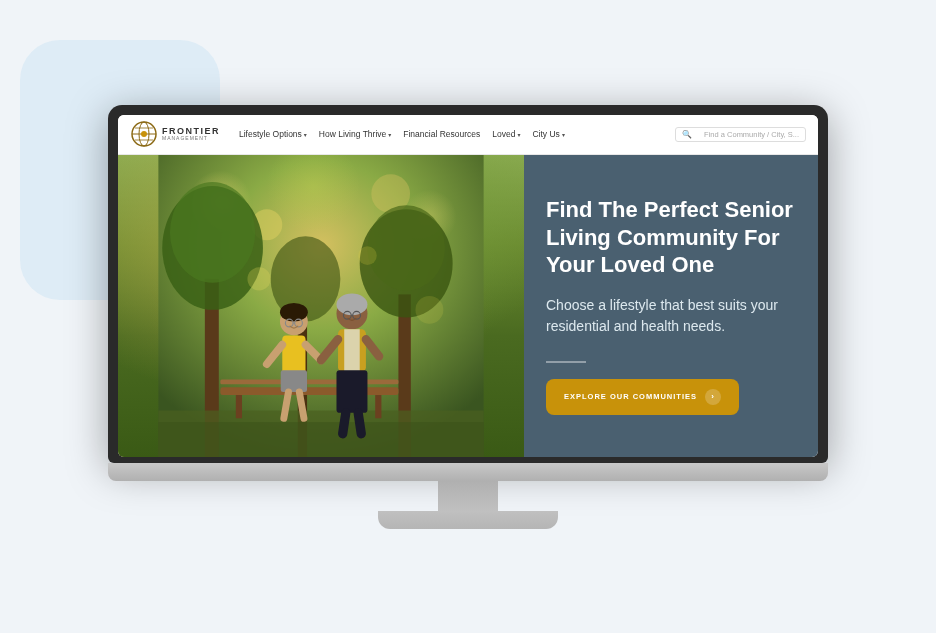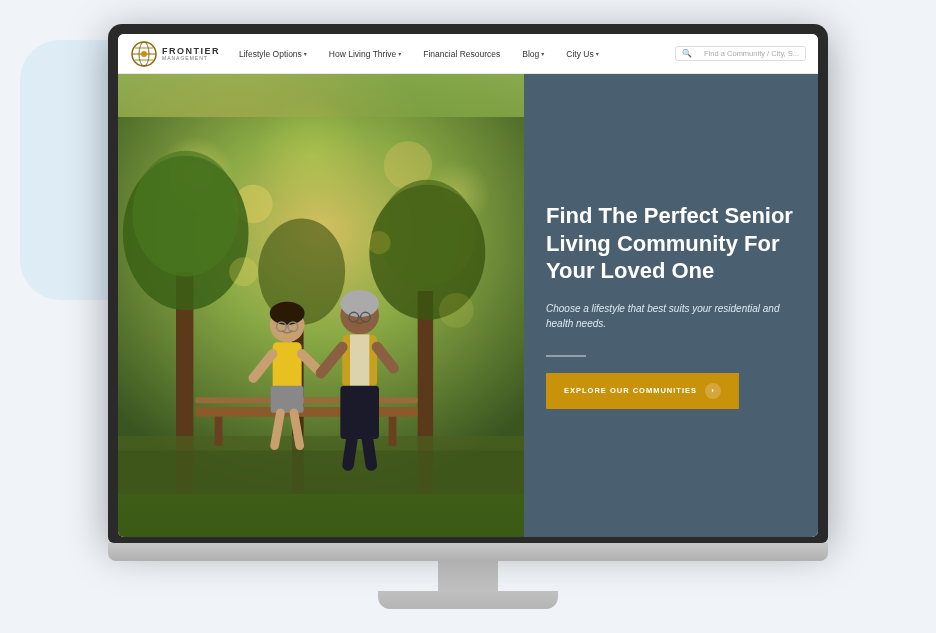--- a/index.html
+++ b/index.html
@@ -116,21 +116,21 @@
     .logo-sub {
       font-size: 5px;
       letter-spacing: 1px;
       color: #777;
       text-transform: uppercase;
     }
 
     .nav-items {
       display: flex;
       align-items: center;
-      gap: 12px;
+      gap: 2px;
       flex: 1;
     }
 
     .nav-item {
       display: flex;
       align-items: center;
       font-size: 8.5px;
       color: #333;
       padding: 4px 5px;
       cursor: pointer;
@@ -161,21 +161,21 @@
 
     .search-placeholder {
       font-size: 7.5px;
       color: #aaa;
       padding-left: 8px;
     }
 
     
     .hero {
       display: flex;
-      height: 463px;
+      height: 302px;
       position: relative;
     }
 
     .hero-image-section {
       width: 58%;
       background: linear-gradient(135deg, #7a8a60 0%, #5a7a40 20%, #8a9a55 40%, #c8a840 70%, #b08020 100%);
       position: relative;
       overflow: hidden;
     }
 
@@ -212,43 +212,42 @@
 
     .hero-title {
       font-size: 22px;
       font-weight: 900;
       line-height: 1.25;
       margin-bottom: 16px;
       color: #fff;
     }
 
     .hero-desc {
-      font-size: 10px;
+      font-size: 14px;
       line-height: 1.5;
       color: #dce8ee;
       margin-bottom: 24px;
       max-width: 240px;
-      font-style: italic;
     }
 
     .hero-divider {
       width: 40px;
       height: 2px;
       background: rgba(255,255,255,0.4);
       margin-bottom: 16px;
     }
 
     .cta-button {
       display: inline-flex;
       align-items: center;
       gap: 8px;
       background: #c8920a;
       color: #fff;
       padding: 10px 18px;
-      border-radius: 1px;
+      border-radius: 8px;
       font-size: 7.5px;
       font-weight: 700;
       letter-spacing: 1px;
       text-transform: uppercase;
       cursor: pointer;
       width: fit-content;
     }
 
     .cta-chevron {
       width: 16px;
@@ -293,21 +292,21 @@
             <span class="chevron">▾</span>
           </div>
           <div class="nav-item">
             <span>How Living Thrive</span>
             <span class="chevron">▾</span>
           </div>
           <div class="nav-item">
             <span>Financial Resources</span>
           </div>
           <div class="nav-item">
-            <span>Blog</span>
+            <span>Loved</span>
             <span class="chevron">▾</span>
           </div>
           <div class="nav-item">
             <span>City Us</span>
             <span class="chevron">▾</span>
           </div>
         </div>
 
         <div class="search-area">
           <span class="search-icon-svg">🔍</span>

